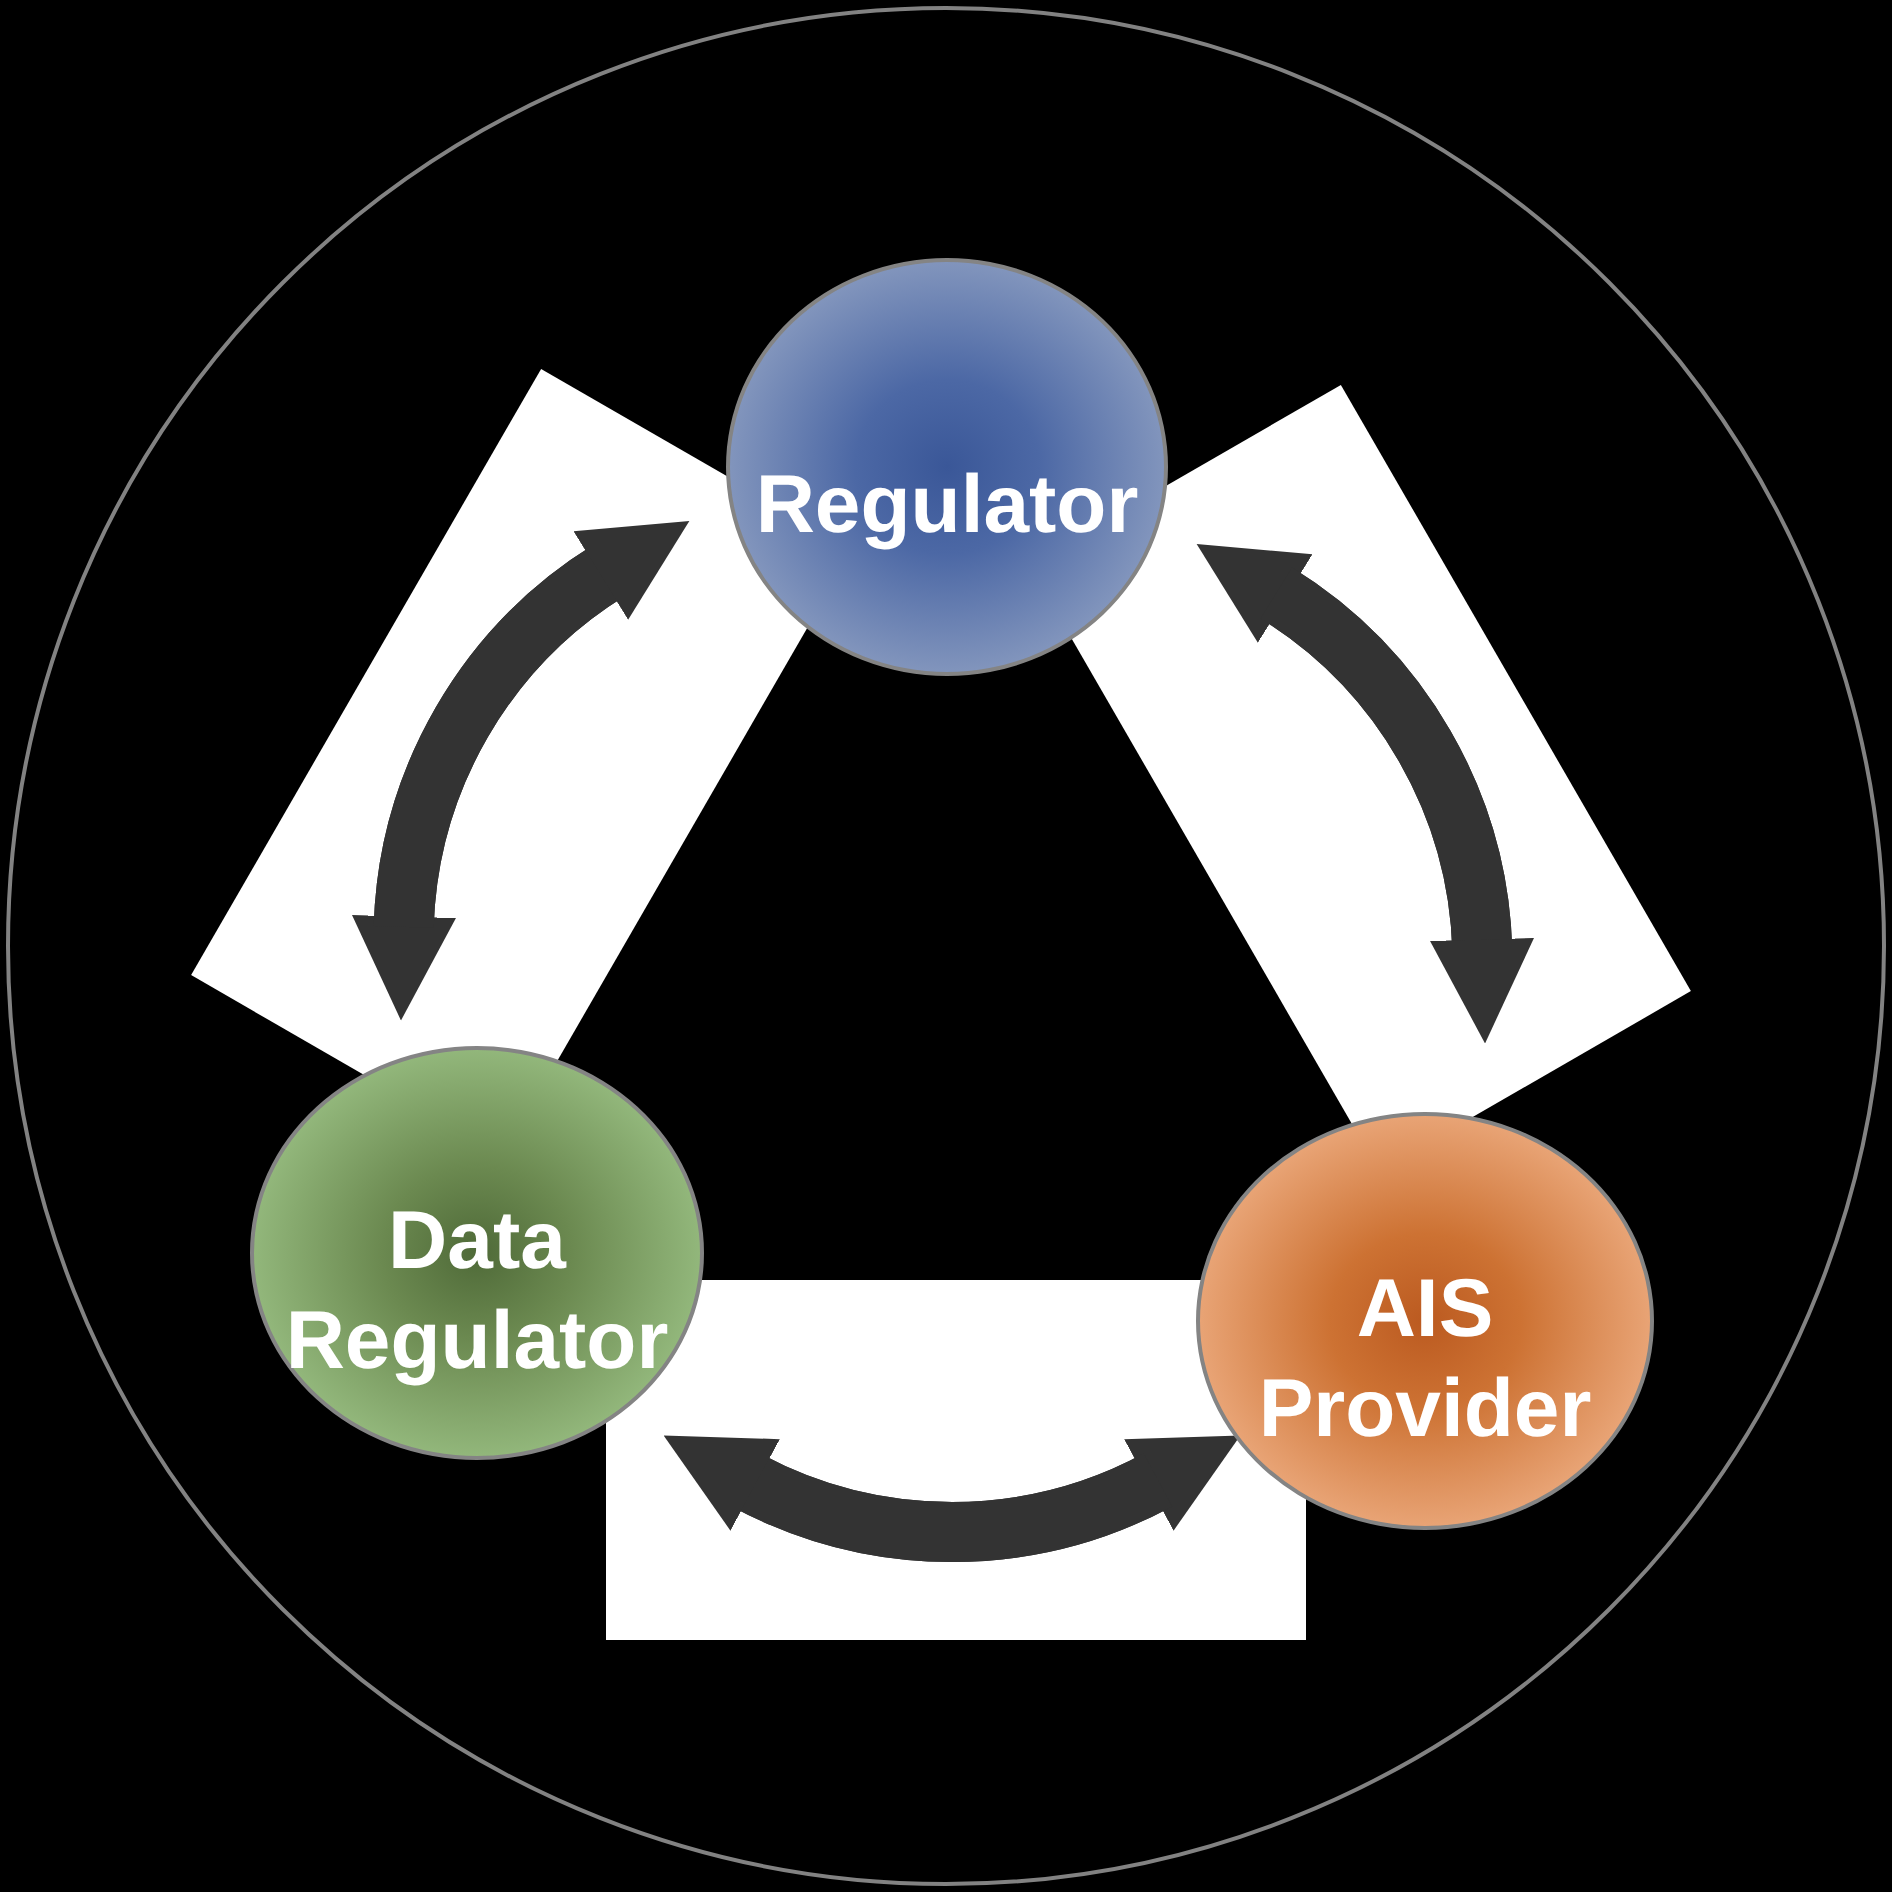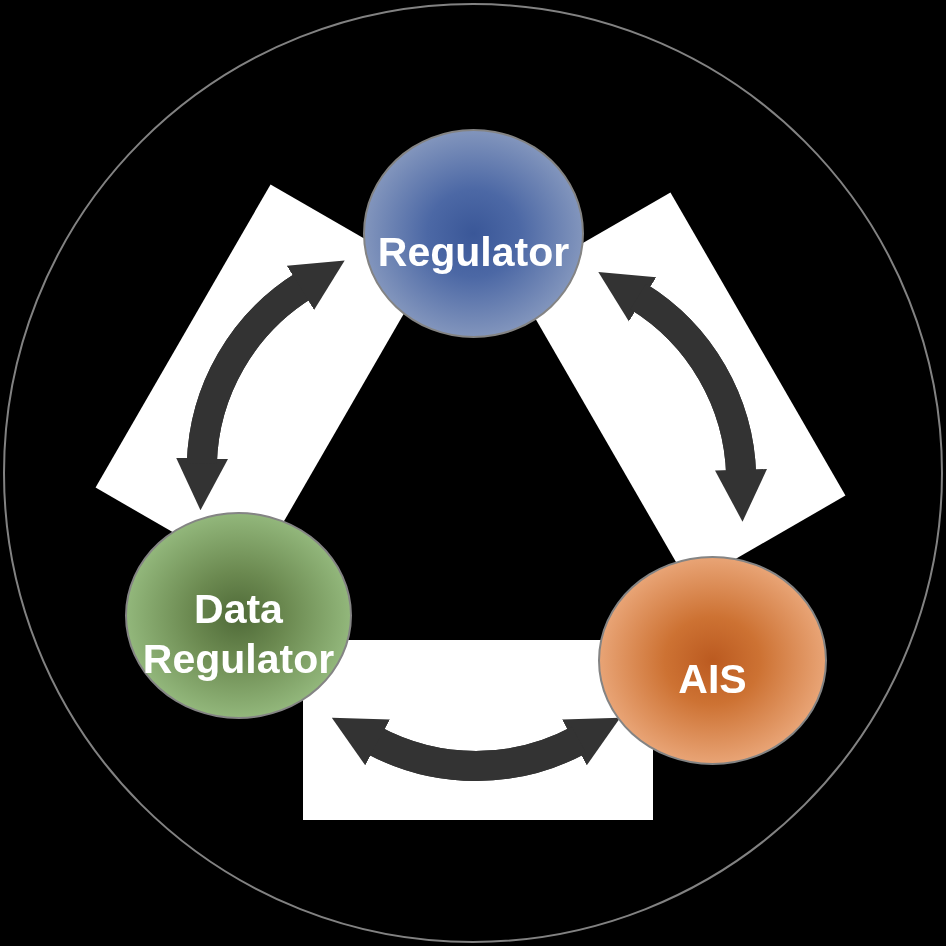--- a/index.html
+++ b/index.html
@@ -62,21 +62,21 @@
   }
   .node-regulator {
     left: 363px; top: 129px; width: 221px; height: 209px;
     background: radial-gradient(ellipse at center,
       var(--reg-c0, #3a5798) 0%,
       var(--reg-c1, #4c68a5) 30%,
       var(--reg-c2, #8396bd) 72%,
       var(--reg-c3, #a9b7d0) 100%);
   }
   .node-data-originator {
-    left: 125px; top: 512px; width: 227px; height: 207px;
+    left: 125px; top: 523px; width: 227px; height: 207px;
     background: radial-gradient(ellipse at center,
       var(--dao-c0, #4f6a38) 0%,
       var(--dao-c1, #6b8950) 30%,
       var(--dao-c2, #93b87c) 72%,
       var(--dao-c3, #a9cb95) 100%);
   }
   .node-ais-provider {
     left: 598px; top: 556px; width: 229px; height: 209px;
     background: radial-gradient(ellipse at center,
       var(--ais-c0, #bb5a20) 0%,
@@ -151,16 +151,17 @@
   <div class="node node-data-originator">
     <div class="node-label">
       <span>Data</span>
       <span>Regulator</span>
     </div>
   </div>
 
   <div class="node node-ais-provider">
     <div class="node-label">
       <span>AIS</span>
+      <span>Provider</span>
     </div>
   </div>
 
 </div>
 
 </body></html>

